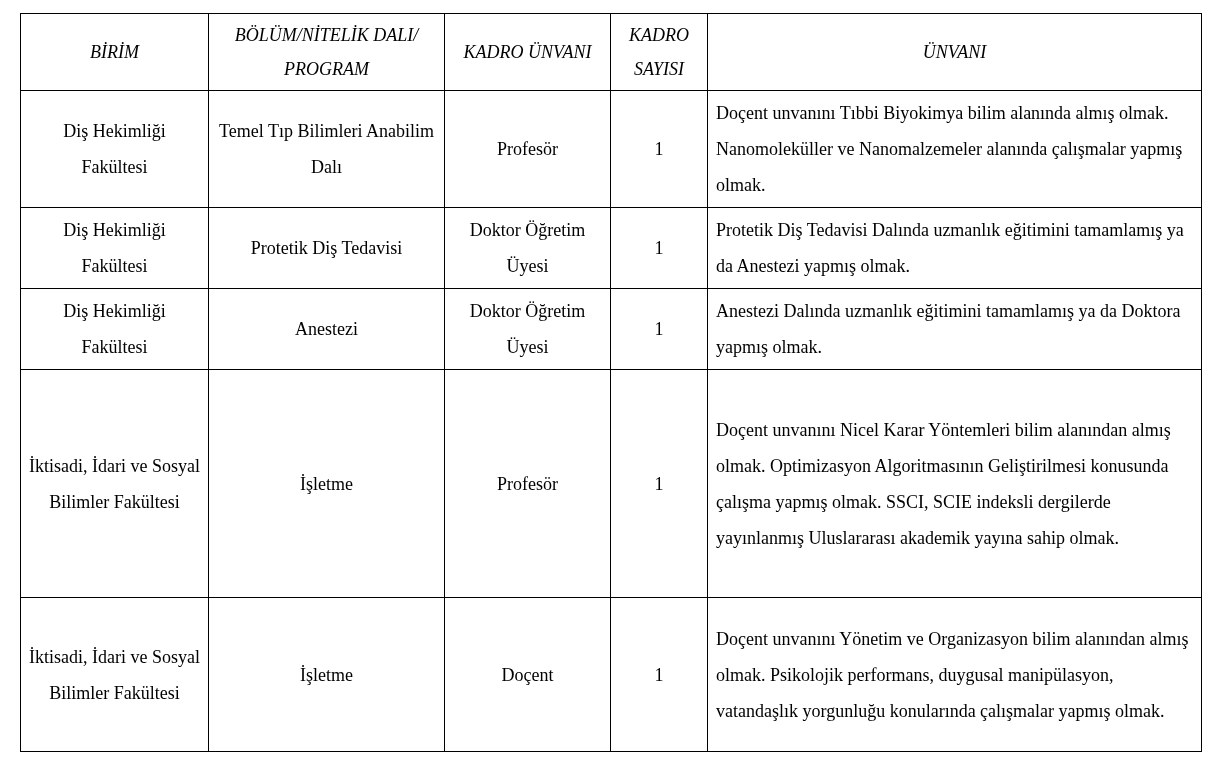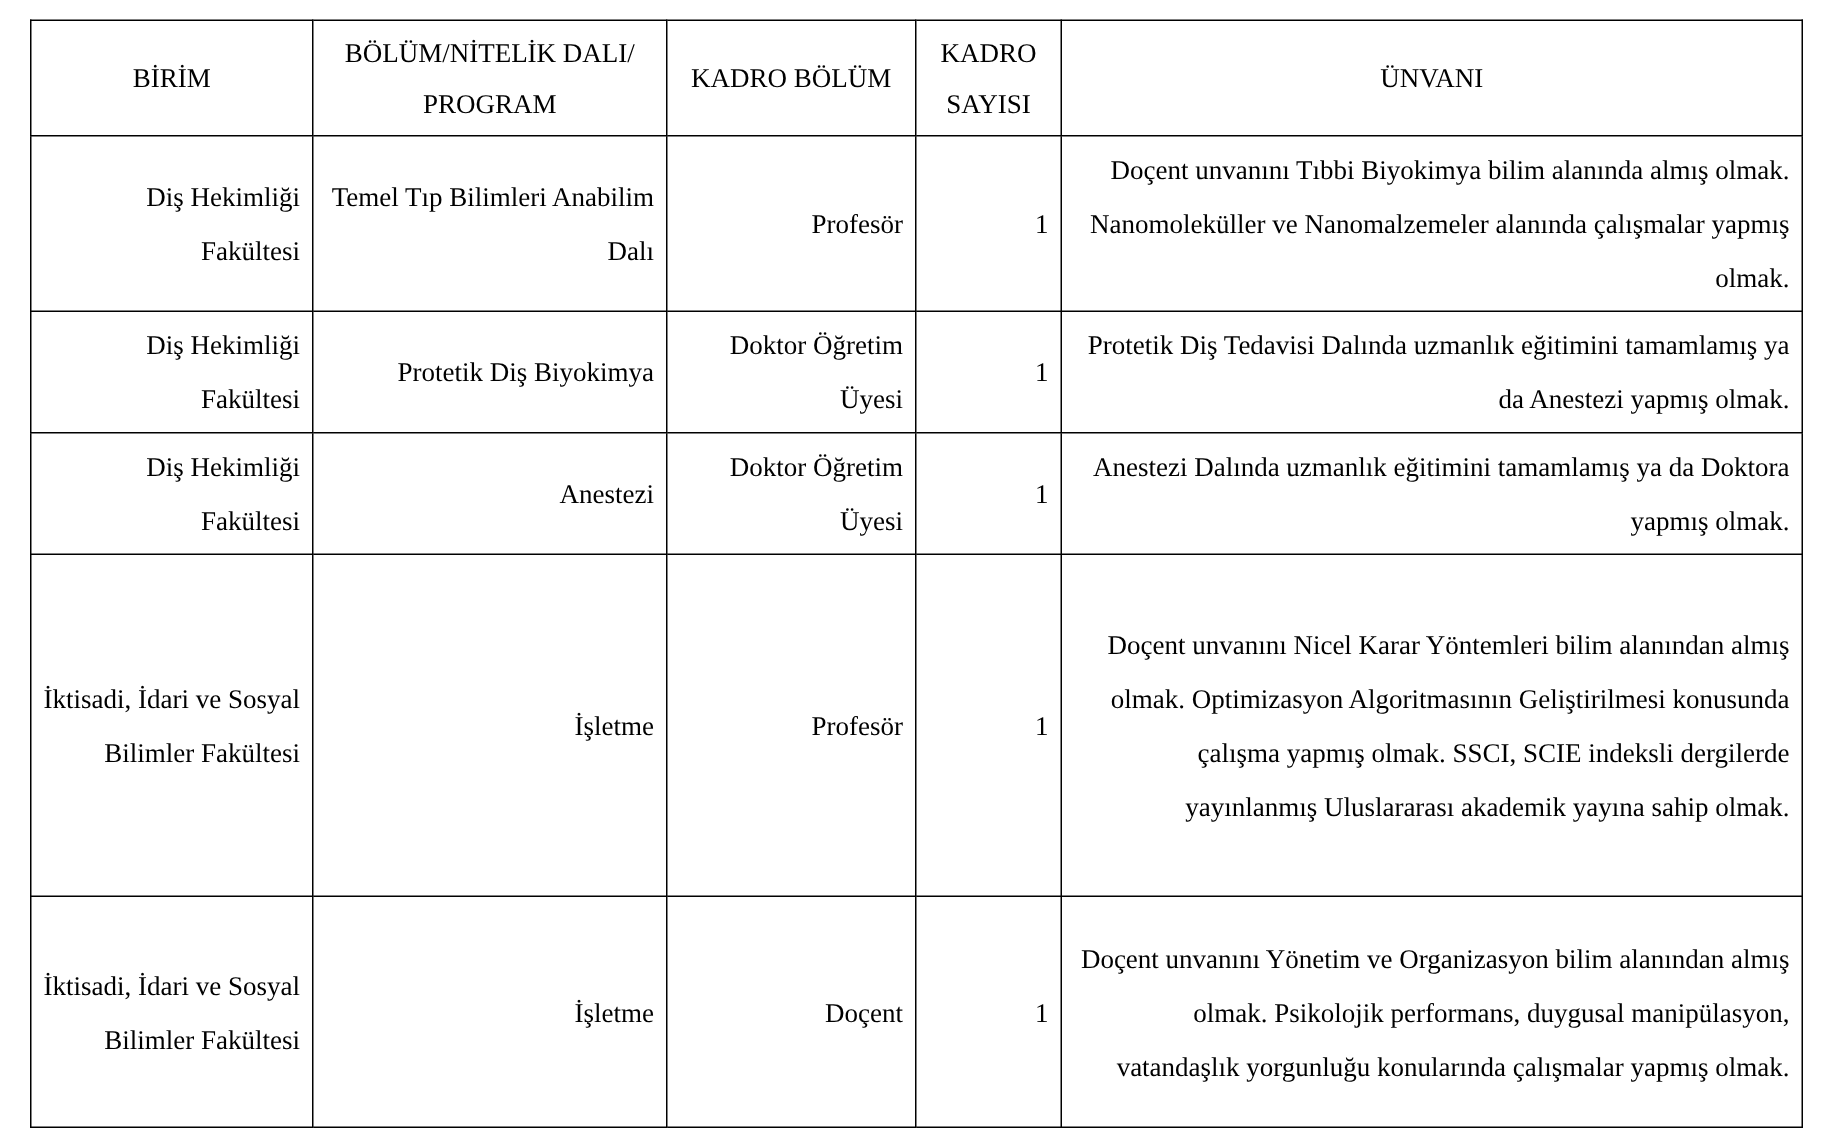--- a/index.html
+++ b/index.html
@@ -24,36 +24,35 @@
     font-size: 18px;
   }
   table.kadro th,
   table.kadro td {
     border: 1.5px solid #000000;
     font-weight: normal;
     vertical-align: middle;
     padding: 4px 8px;
     line-height: 2.0;
     overflow: hidden;
-    text-align: right;
   }
   table.kadro th {
     text-align: center;
     line-height: 1.9;
   }
   td.center { text-align: center; }
   td.left   { text-align: left; padding-left: 6px; padding-right: 6px; }
 
   col.c-birim  { width: 188px; }
   col.c-bolum  { width: 236px; }
   col.c-unvan  { width: 166px; }
   col.c-sayi   { width: 97px;  }
   col.c-nitelik{ width: 494px; }
 
-  tr.r-header { height: 76px;  }
+  tr.r-header { height: 76px; font-style: italic;  }
   tr.r1 { height: 114px; }
   tr.r2 { height: 80px;  }
   tr.r3 { height: 78px;  }
   tr.r4 { height: 228px; }
   tr.r5 { height: 154px; }
 </style>
 </head>
 <body>
 
 <div class="table-wrap">
@@ -62,36 +61,36 @@
       <col class="c-birim">
       <col class="c-bolum">
       <col class="c-unvan">
       <col class="c-sayi">
       <col class="c-nitelik">
     </colgroup>
     <thead>
       <tr class="r-header">
         <th>BİRİM</th>
         <th>BÖLÜM/NİTELİK DALI/ PROGRAM</th>
-        <th>KADRO BÖLÜM</th>
+        <th>KADRO ÜNVANI</th>
         <th>KADRO SAYISI</th>
         <th>ÜNVANI</th>
       </tr>
     </thead>
     <tbody>
       <tr class="r1">
         <td class="center">Diş Hekimliği Fakültesi</td>
         <td class="center">Temel Tıp Bilimleri Anabilim Dalı</td>
         <td class="center">Profesör</td>
         <td class="center">1</td>
         <td class="left">Doçent unvanını Tıbbi Biyokimya bilim alanında almış olmak. Nanomoleküller ve Nanomalzemeler alanında çalışmalar yapmış olmak.</td>
       </tr>
       <tr class="r2">
         <td class="center">Diş Hekimliği Fakültesi</td>
-        <td class="center">Protetik Diş Biyokimya</td>
+        <td class="center">Protetik Diş Tedavisi</td>
         <td class="center">Doktor Öğretim Üyesi</td>
         <td class="center">1</td>
         <td class="left">Protetik Diş Tedavisi Dalında uzmanlık eğitimini tamamlamış ya da Anestezi yapmış olmak.</td>
       </tr>
       <tr class="r3">
         <td class="center">Diş Hekimliği Fakültesi</td>
         <td class="center">Anestezi</td>
         <td class="center">Doktor Öğretim Üyesi</td>
         <td class="center">1</td>
         <td class="left">Anestezi Dalında uzmanlık eğitimini tamamlamış ya da Doktora yapmış olmak.</td>

